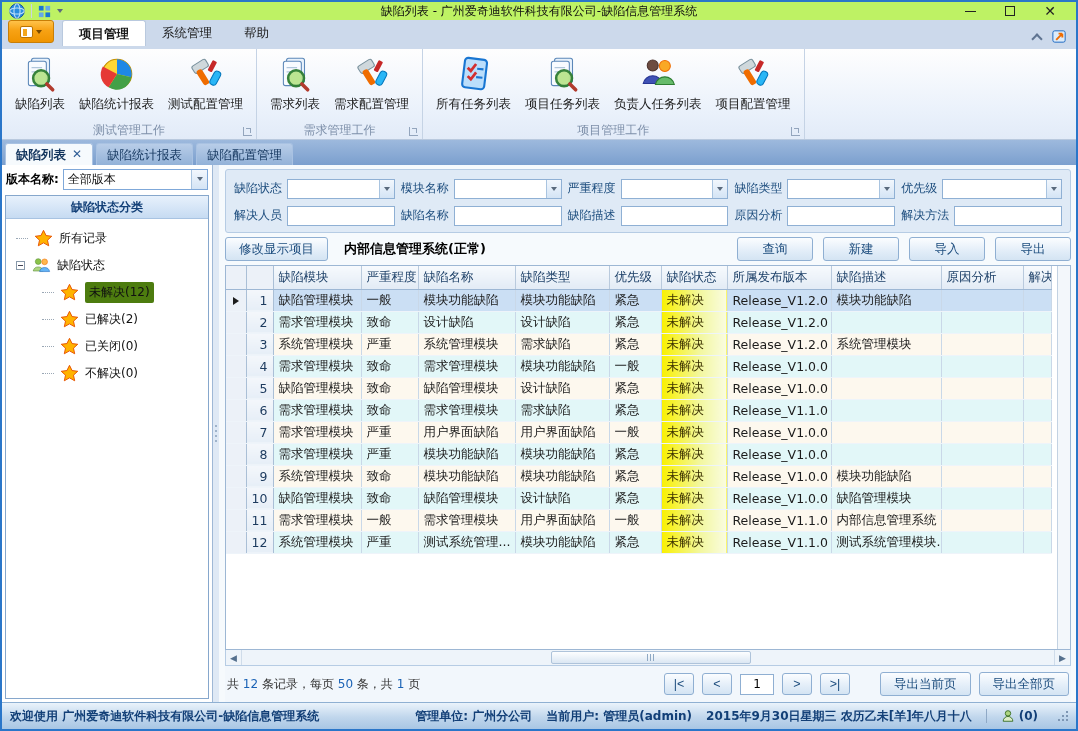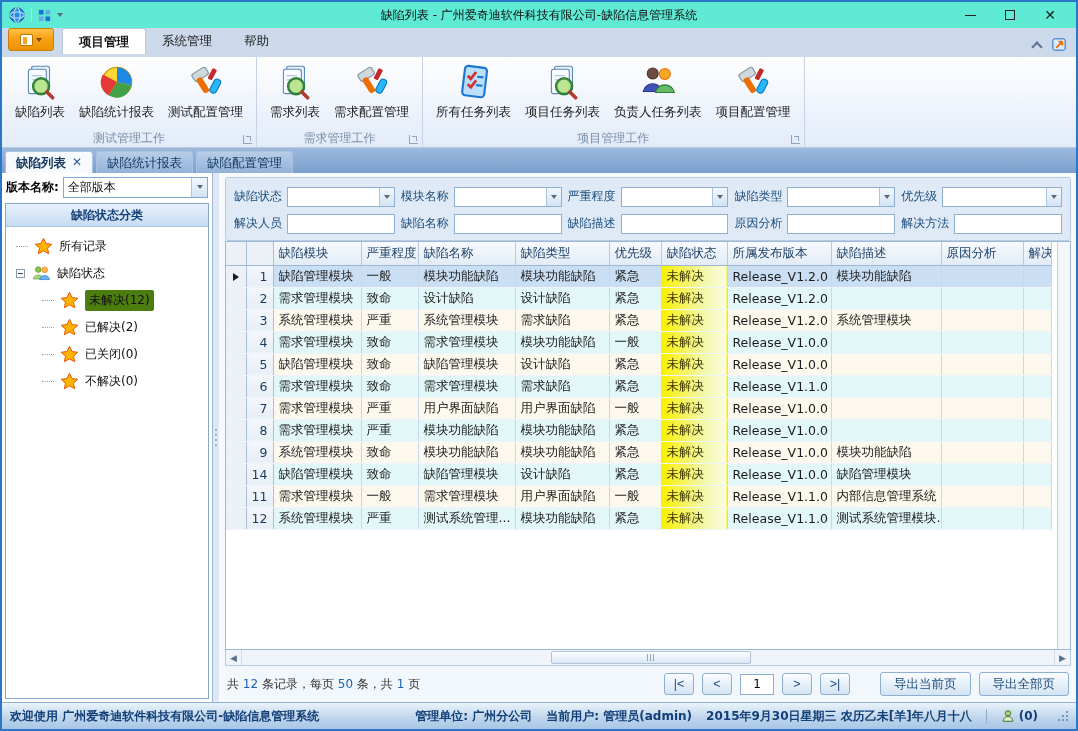--- a/index.html
+++ b/index.html
@@ -1,21 +1,21 @@
 <!DOCTYPE html>
 <html><head>
 <meta charset="utf-8">
 <style>
   * { margin:0; padding:0; box-sizing:border-box; }
   html,body { width:1078px; height:731px; overflow:hidden; background:#e8eef6;
     font-family:"DejaVu Sans","Liberation Sans",sans-serif; font-size:12px; }
   .window { width:1078px; height:731px; border:2px solid #2a76c9; display:flex; flex-direction:column; background:#fff; }
 
   
-  .titlebar { height:26px; background:#5eead4; display:flex; align-items:center; padding:0 6px; position:relative; flex:0 0 auto; }
+  .titlebar { height:18px; background:#bef264; display:flex; align-items:center; padding:0 6px; position:relative; flex:0 0 auto; }
   .qat { display:flex; align-items:center; gap:5px; z-index:2; }
   .qat .sep { width:1px; height:14px; background:#c9d4e0; }
   .ic { display:inline-flex; align-items:center; justify-content:center; }
   .caret { width:0; height:0; border-left:3px solid transparent; border-right:3px solid transparent; border-top:4px solid #5a6a7d; display:inline-block; }
   .title-text { position:absolute; left:0; right:0; text-align:center; color:#111; font-size:12px; }
   .winctl { margin-left:auto; display:flex; z-index:2; }
   .wbtn { width:40px; height:22px; display:flex; align-items:center; justify-content:center; color:#222; font-size:13px; }
   .glyph-min { width:11px; height:0; border-top:1px solid #222; display:block; }
   .glyph-max { width:10px; height:10px; border:1px solid #222; display:block; }
   .glyph-close { font-size:14px; line-height:1; }
@@ -477,20 +477,31 @@
             </div>
             <div class="fpair">
               <span class="flabel">解决方法</span>
               <span class="ffield">
                 <input style="">
               </span>
             </div>
           </div>
       </div>
 
+      <div class="toolbar-row">
+        <button class="btn">修改显示项目</button>
+        <span class="proj-label">内部信息管理系统(正常)</span>
+        <span class="tb-spacer"></span>
+        <span id="action-buttons" style="display:flex;gap:10px">
+            <button class="btn action-btn">查询</button>
+            <button class="btn action-btn">新建</button>
+            <button class="btn action-btn">导入</button>
+            <button class="btn action-btn">导出</button>
+          </span>
+      </div>
 
       <div class="grid-wrap">
         <div class="grid-scroll">
           <table class="grid">
             <colgroup id="grid-cols">
                 <col style="width: 20px;">
                 <col style="width: 27px;">
                 <col style="width: 88px;">
                 <col style="width: 57px;">
                 <col style="width: 97px;">
@@ -640,21 +651,21 @@
                   <td class="c-data">模块功能缺陷</td>
                   <td class="c-data">紧急</td>
                   <td class="c-data c-status">未解决</td>
                   <td class="c-data">Release_V1.0.0</td>
                   <td class="c-data">模块功能缺陷</td>
                   <td class="c-data"></td>
                   <td class="c-data"></td>
                 </tr>
                 <tr class="row-even">
                   <td class="c-ind"></td>
-                  <td class="c-num">14</td>
+                  <td class="c-num">10</td>
                   <td class="c-data">缺陷管理模块</td>
                   <td class="c-data">致命</td>
                   <td class="c-data">缺陷管理模块</td>
                   <td class="c-data">设计缺陷</td>
                   <td class="c-data">紧急</td>
                   <td class="c-data c-status">未解决</td>
                   <td class="c-data">Release_V1.0.0</td>
                   <td class="c-data">缺陷管理模块</td>
                   <td class="c-data"></td>
                   <td class="c-data"></td>

